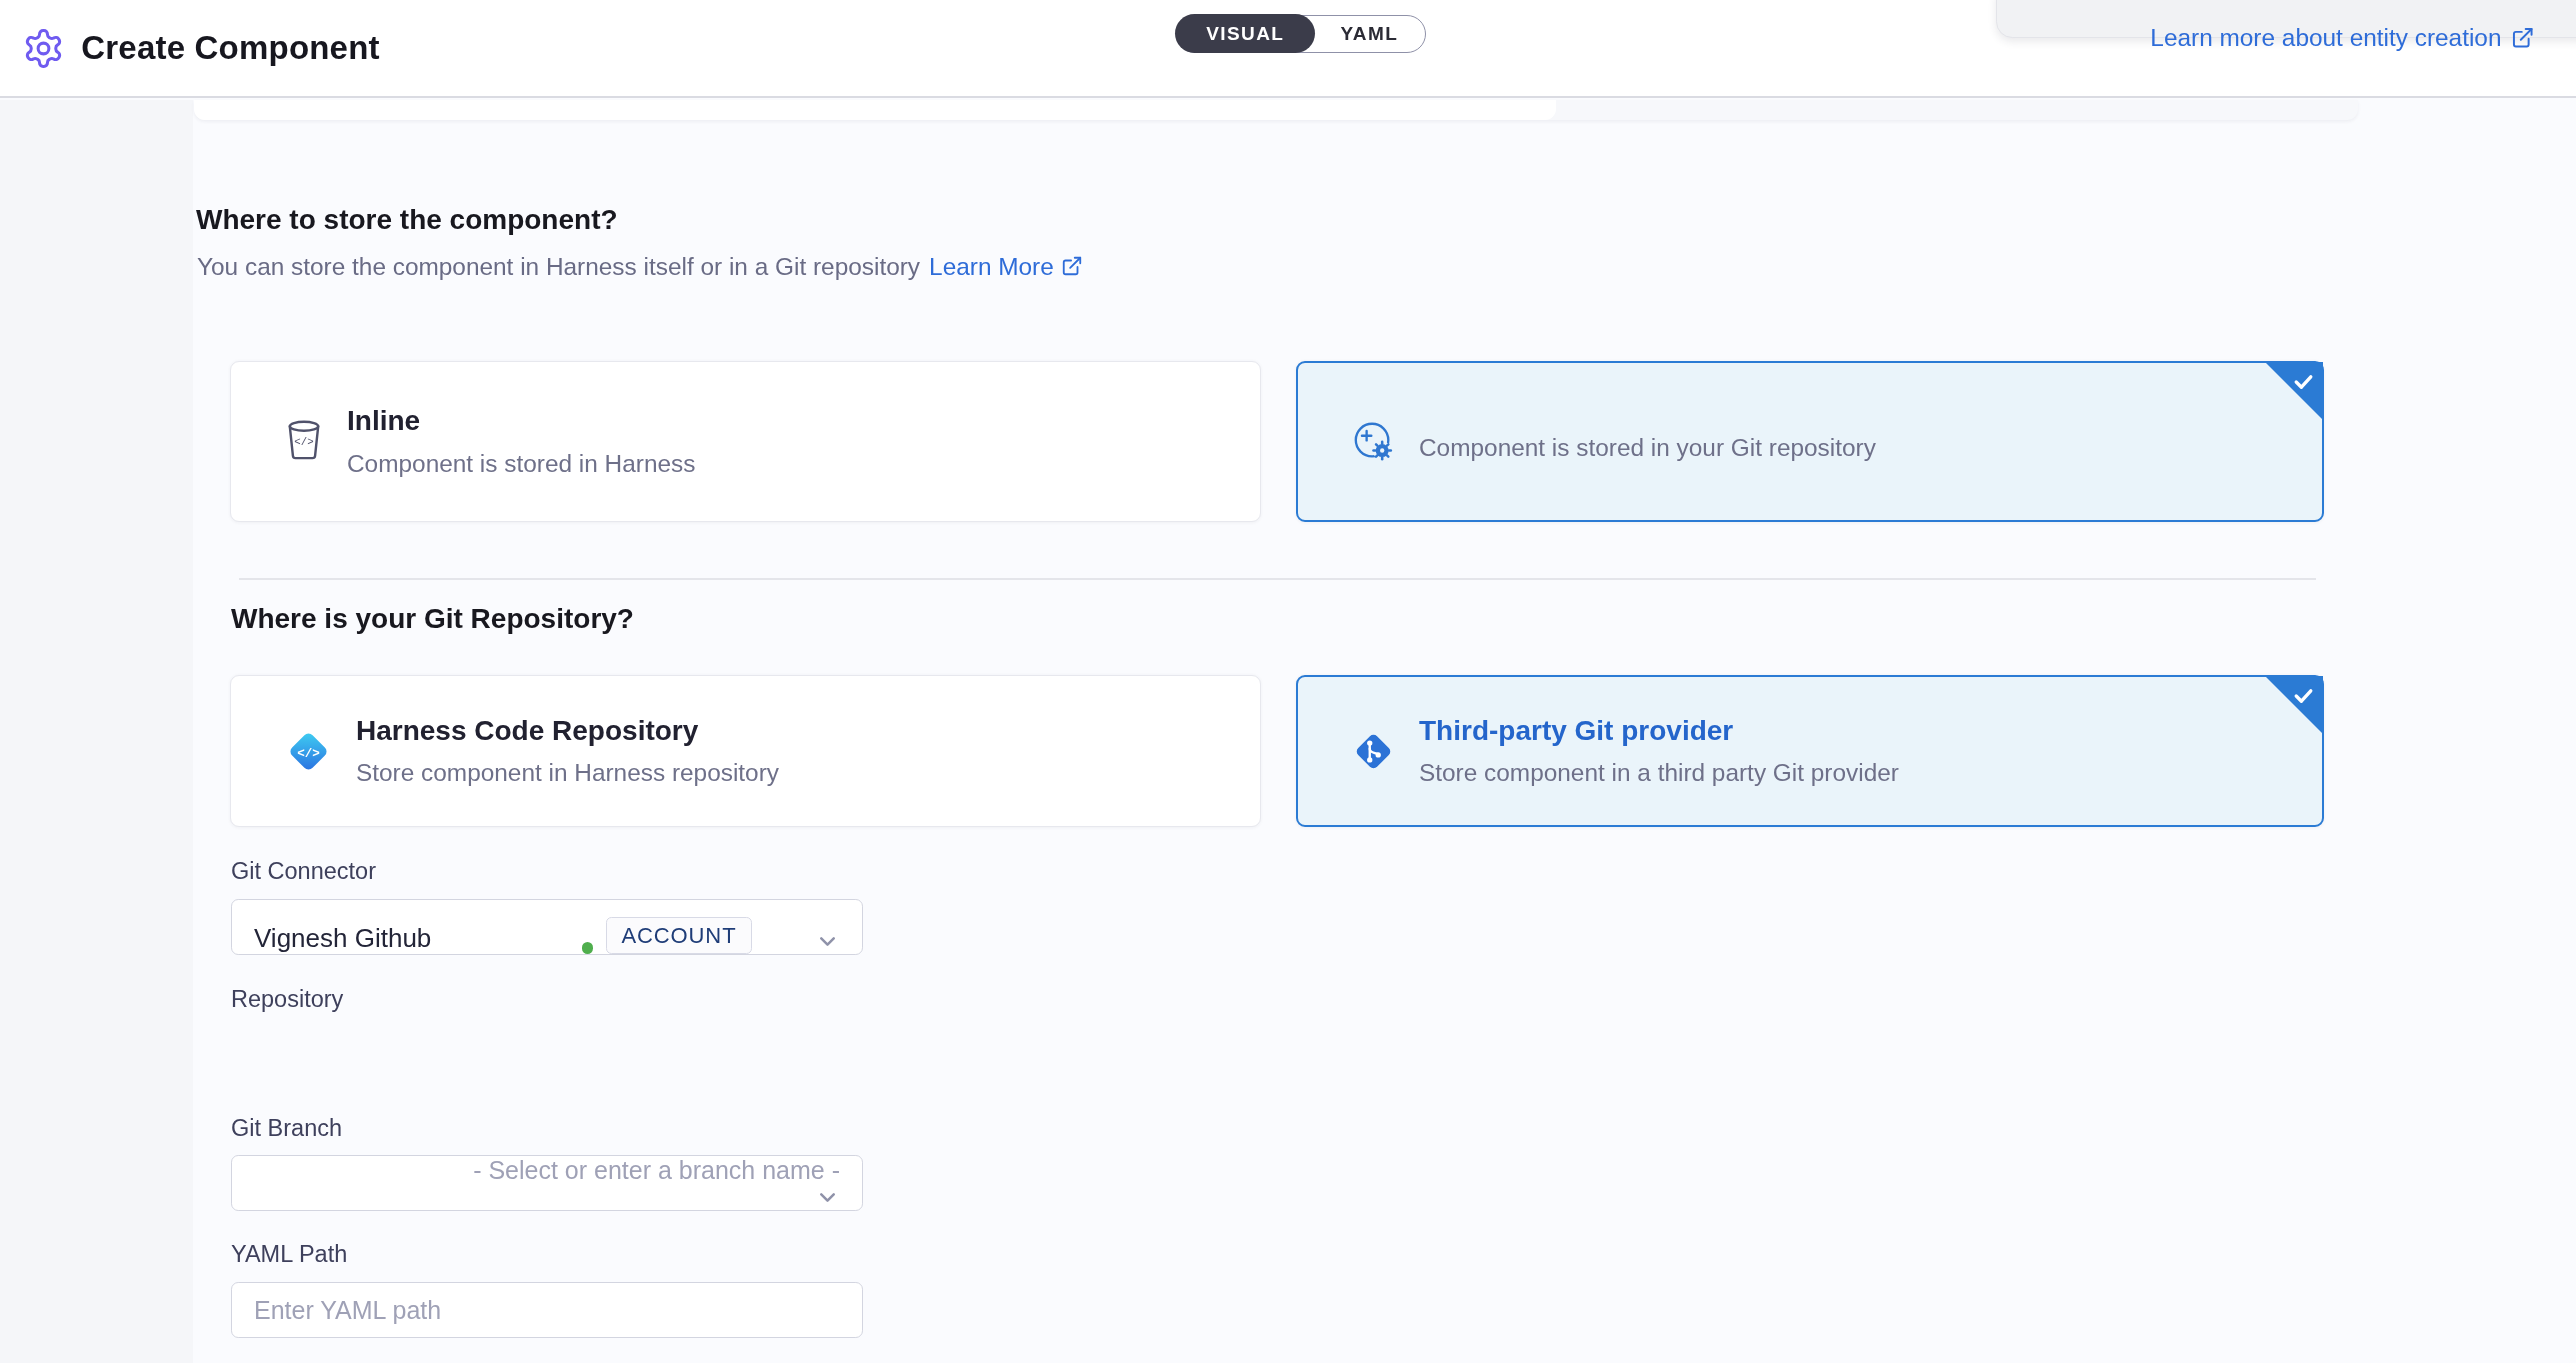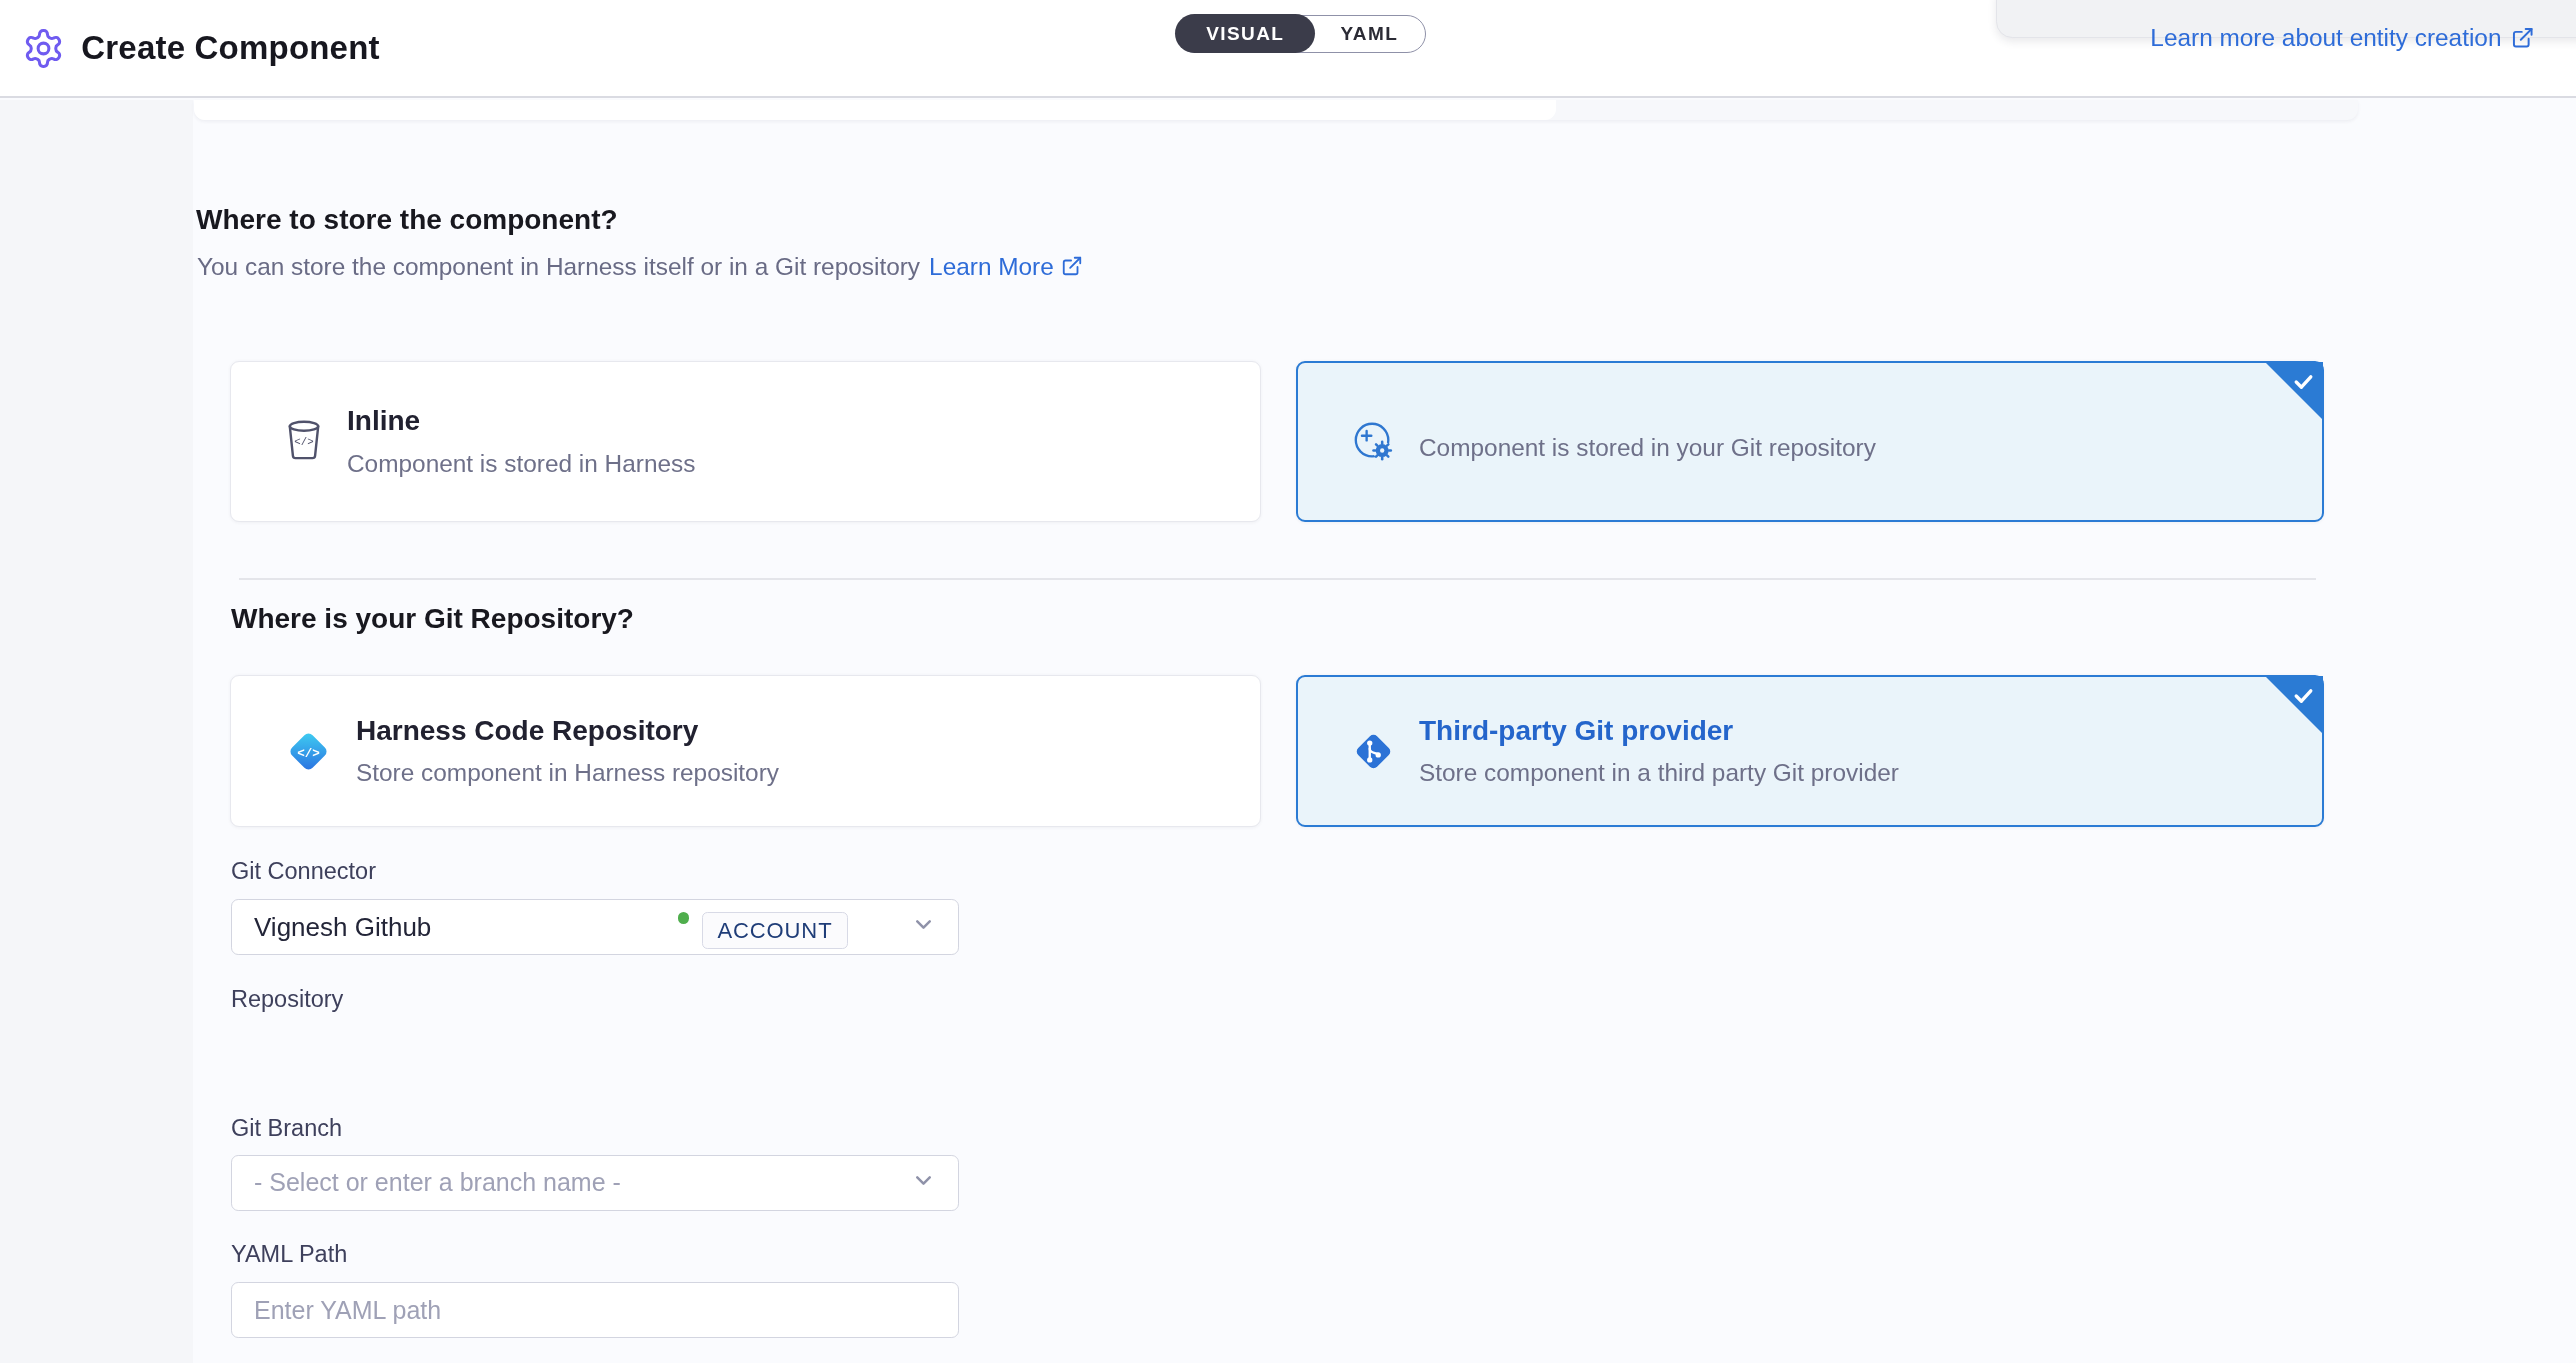--- a/index.html
+++ b/index.html
@@ -46,22 +46,22 @@
   .card .txt .sub{font-size:24.4px;color:#6e7089;margin-top:12.6px;}
   .corner{position:absolute;top:-0.9px;right:-0.9px;width:0;height:0;
     border-top:58px solid #2b7bd4;border-left:58px solid transparent;}
   .corner-check{position:absolute;top:6.3px;right:6.3px;width:25px;height:25px;}
   .row1{top:361px;height:161px;}
   .row2{top:675px;height:152px;}
   .colL{left:230px;width:1031px;}
   .colR{left:1296px;width:1028px;}
   
   .lbl{position:absolute;left:231px;font-size:23.5px;color:#3e405c;}
-  .fbox{position:absolute;left:231px;width:728px;height:56px;box-sizing:border-box;background:#ffffff;
-    border:1.8px solid #d3d5e0;border-radius:7.2px;display:flex;align-items:flex-start;padding:12px 22px;cursor:pointer;}
+  .fbox{position:absolute;left:231px;width:632px;height:56px;box-sizing:border-box;background:#ffffff;
+    border:1.8px solid #d3d5e0;border-radius:7.2px;display:flex;align-items:flex-end;padding:0 22px;cursor:pointer;}
   .fbox .val{font-size:26px;color:#232538;}
   .fbox .spacer{flex:1;}
   .dot{width:11.7px;height:11.7px;border-radius:50%;background:#4fae4d;flex:0 0 auto;}
   .badge{margin-left:12.6px;font-size:22px;font-weight:500;letter-spacing:0.9px;color:#1f3d78;
     background:#fbfbfd;border:1.8px solid #d8dae6;border-radius:5.4px;padding:4.5px 14.5px;}
   .chev{width:25px;height:25px;margin-left:auto;flex:0 0 auto;}
   .chev.fixedgap{margin-left:63px;}
   .ph{font-size:25px;color:#9fa1b6;}
   input.fbox{cursor:text;font-family:"Liberation Sans",sans-serif;font-size:26px;color:#232538;}
   input.fbox::placeholder{color:#9fa1b6;font-size:25px;}
@@ -226,21 +226,21 @@
     <span class="chev fixedgap">
       <svg viewBox="0 0 24 24" width="25" height="25" fill="none" stroke="#8f92a9" stroke-width="2.4" stroke-linecap="round" stroke-linejoin="round">
         <polyline points="6 9 12 15 18 9"></polyline>
       </svg>
     </span>
   </div>
 
   <div class="lbl" style="top:986px;">Repository</div>
 
   <div class="lbl" style="top:1115px;">Git Branch</div>
-  <div class="fbox" style="top:1155px;">
+  <div class="fbox" style="top:1155px;flex-direction:column;">
     <span class="ph">- Select or enter a branch name -</span>
     <span class="chev">
       <svg viewBox="0 0 24 24" width="25" height="25" fill="none" stroke="#8f92a9" stroke-width="2.4" stroke-linecap="round" stroke-linejoin="round">
         <polyline points="6 9 12 15 18 9"></polyline>
       </svg>
     </span>
   </div>
 
   <div class="lbl" style="top:1241px;">YAML Path</div>
   <input class="fbox" style="top: 1282px;" type="text" placeholder="Enter YAML path">

